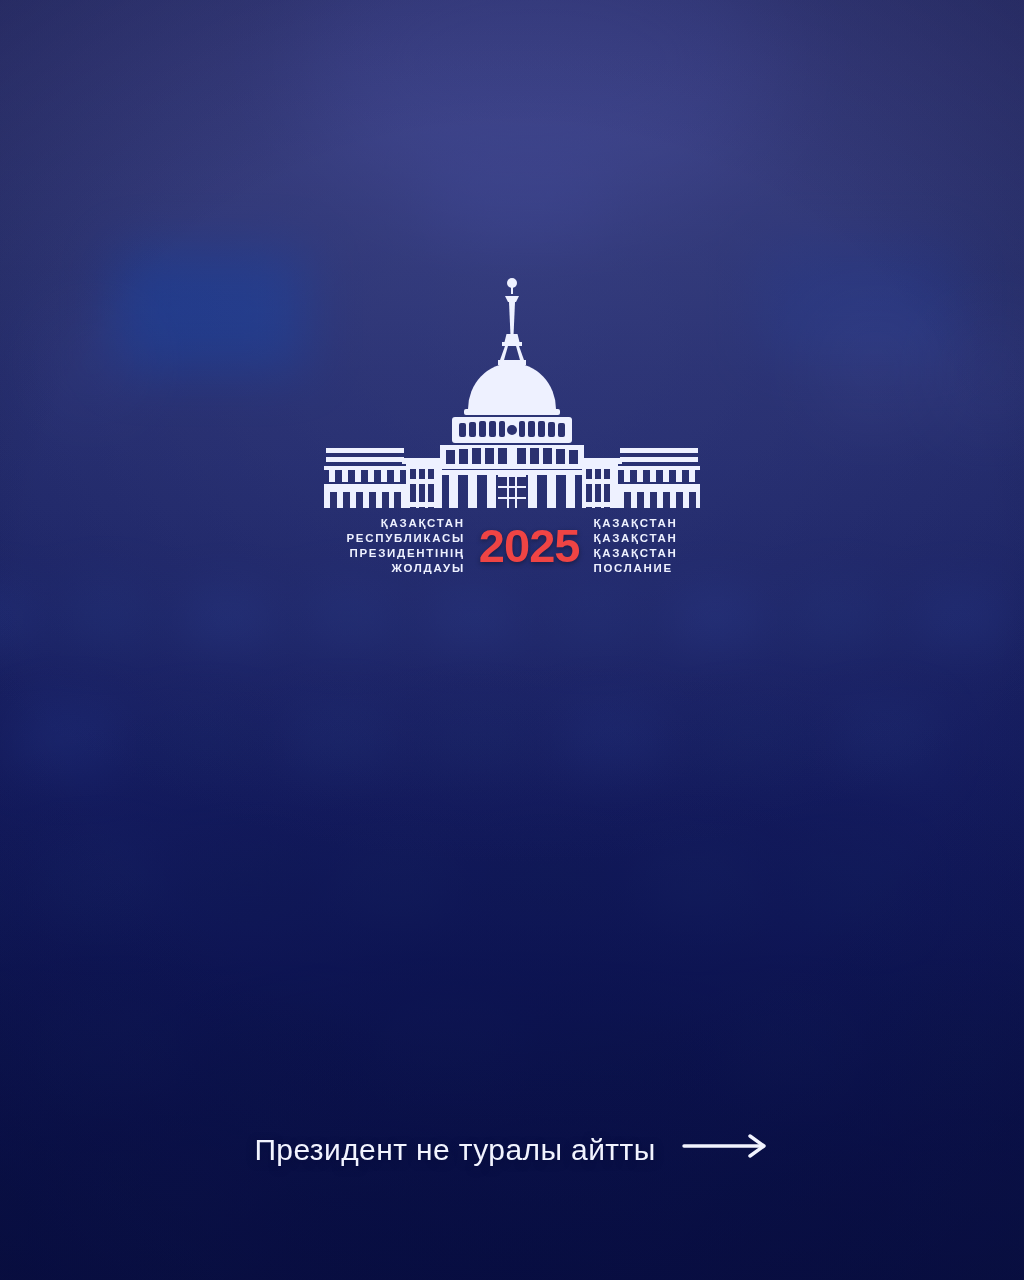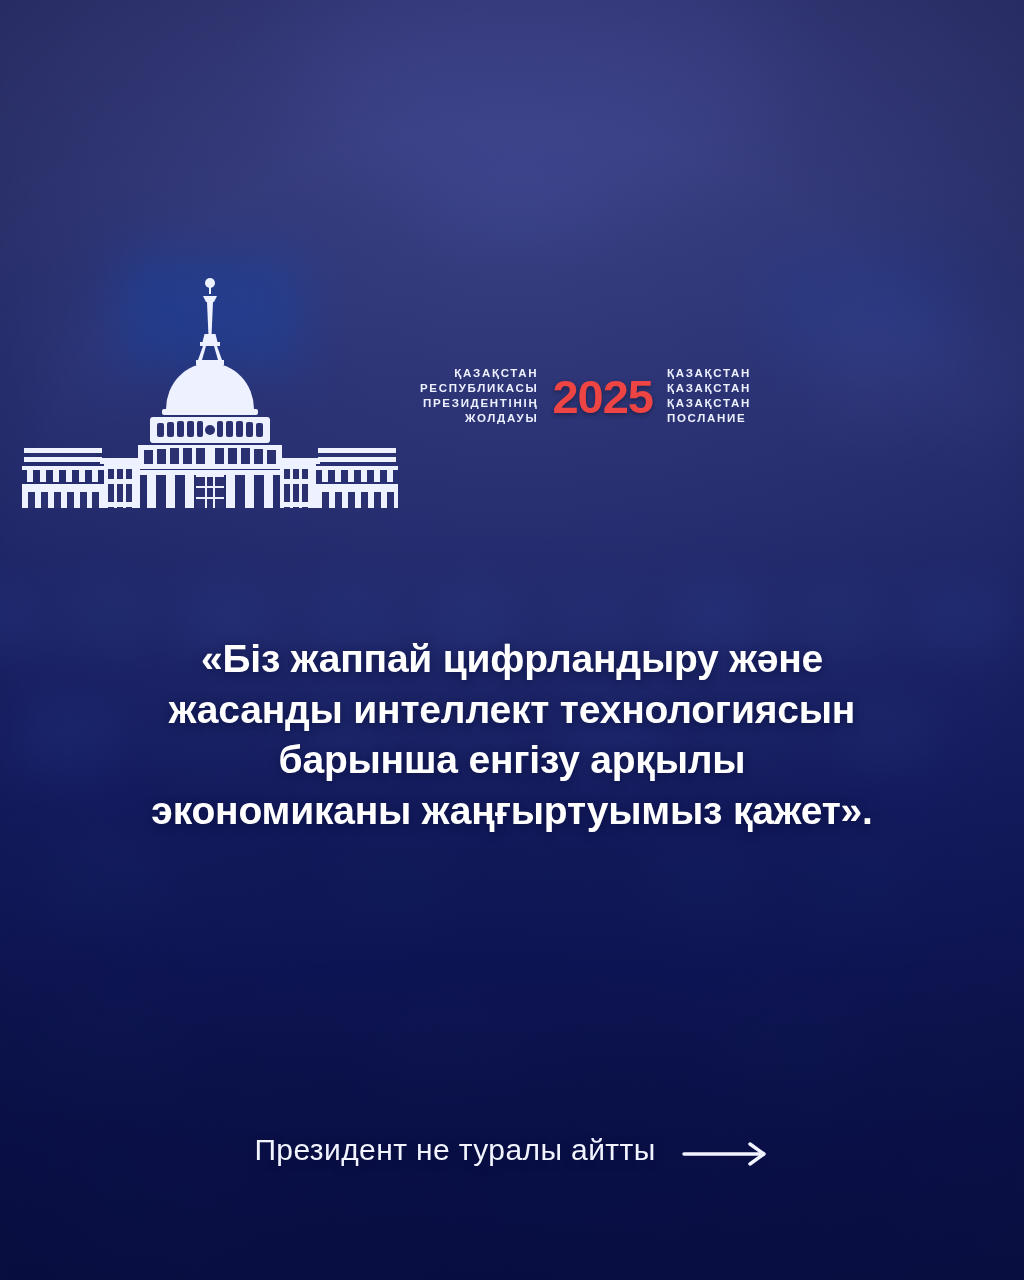--- a/index.html
+++ b/index.html
@@ -80,21 +80,21 @@
     background: radial-gradient(105% 78% at 50% 45%, rgba(0,0,0,0) 45%, rgba(5,9,46,.55) 100%);
   }
 
   
   .emblem {
     position: absolute;
     left: 0;
     right: 0;
     top: 276px;
     display: flex;
-    flex-direction: row;
+    flex-direction: column;
     align-items: center;
   }
   .emblem-building {
     width: 420px;
     height: 232px;
     display: block;
   }
   .emblem-caption {
     margin-top: 8px;
     display: flex;
@@ -150,21 +150,21 @@
     text-shadow: 0 2px 9px rgba(6,10,50,.5);
   }
 
   
   .cta {
     position: absolute;
     left: 0;
     right: 0;
     top: 1133px;
     display: flex;
-    align-items: flex-end;
+    align-items: flex-start;
     justify-content: center;
     gap: 26px;
   }
   .cta-text {
     color: #f2f4ff;
     font-size: 30px;
     font-weight: 400;
     letter-spacing: .4px;
     text-shadow: 0 2px 8px rgba(6,10,50,.5);
   }
@@ -413,26 +413,20 @@
 
       <div class="cap-col cap-right">
         <div>ҚАЗАҚСТАН</div>
         <div>ҚАЗАҚСТАН</div>
         <div>ҚАЗАҚСТАН</div>
         <div>ПОСЛАНИЕ</div>
       </div>
     </div>
   </div>
 
-  <div class="quote">
-    <span class="quote-line">«Біз жаппай цифрландыру және</span>
-    <span class="quote-line">жасанды интеллект технологиясын</span>
-    <span class="quote-line">барынша енгізу арқылы</span>
-    <span class="quote-line">экономиканы жаңғыртуымыз қажет».</span>
-  </div>
 
 
   <div class="cta">
     <span class="cta-text">Президент не туралы айтты</span>
     <svg class="cta-arrow" viewBox="0 0 88 26">
       <line x1="2" y1="13" x2="80" y2="13" stroke="#f2f4ff" stroke-width="3.4" stroke-linecap="round"></line>
       <polyline points="68,3 82,13 68,23" fill="none" stroke="#f2f4ff" stroke-width="3.4" stroke-linecap="round" stroke-linejoin="round"></polyline>
     </svg>
   </div>
 

